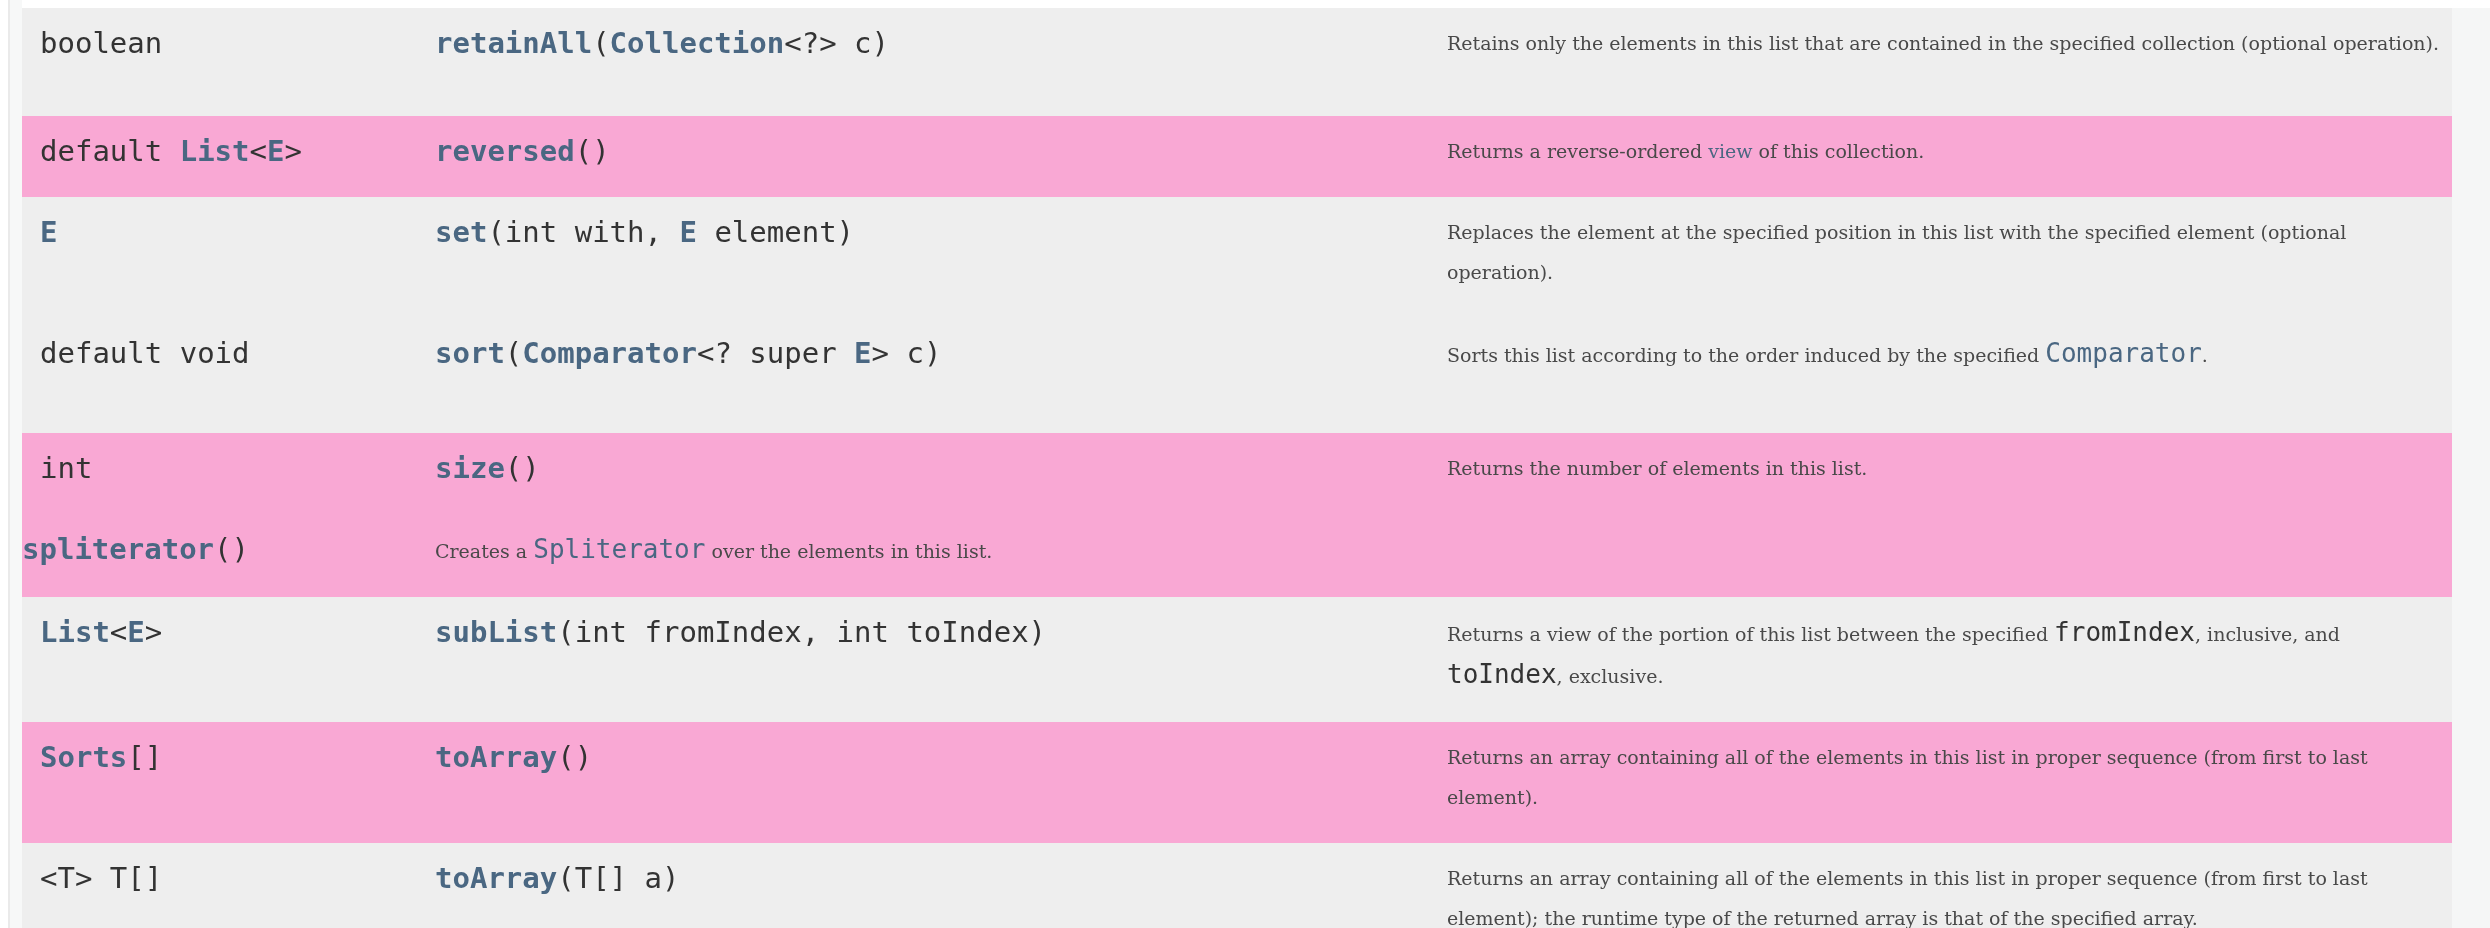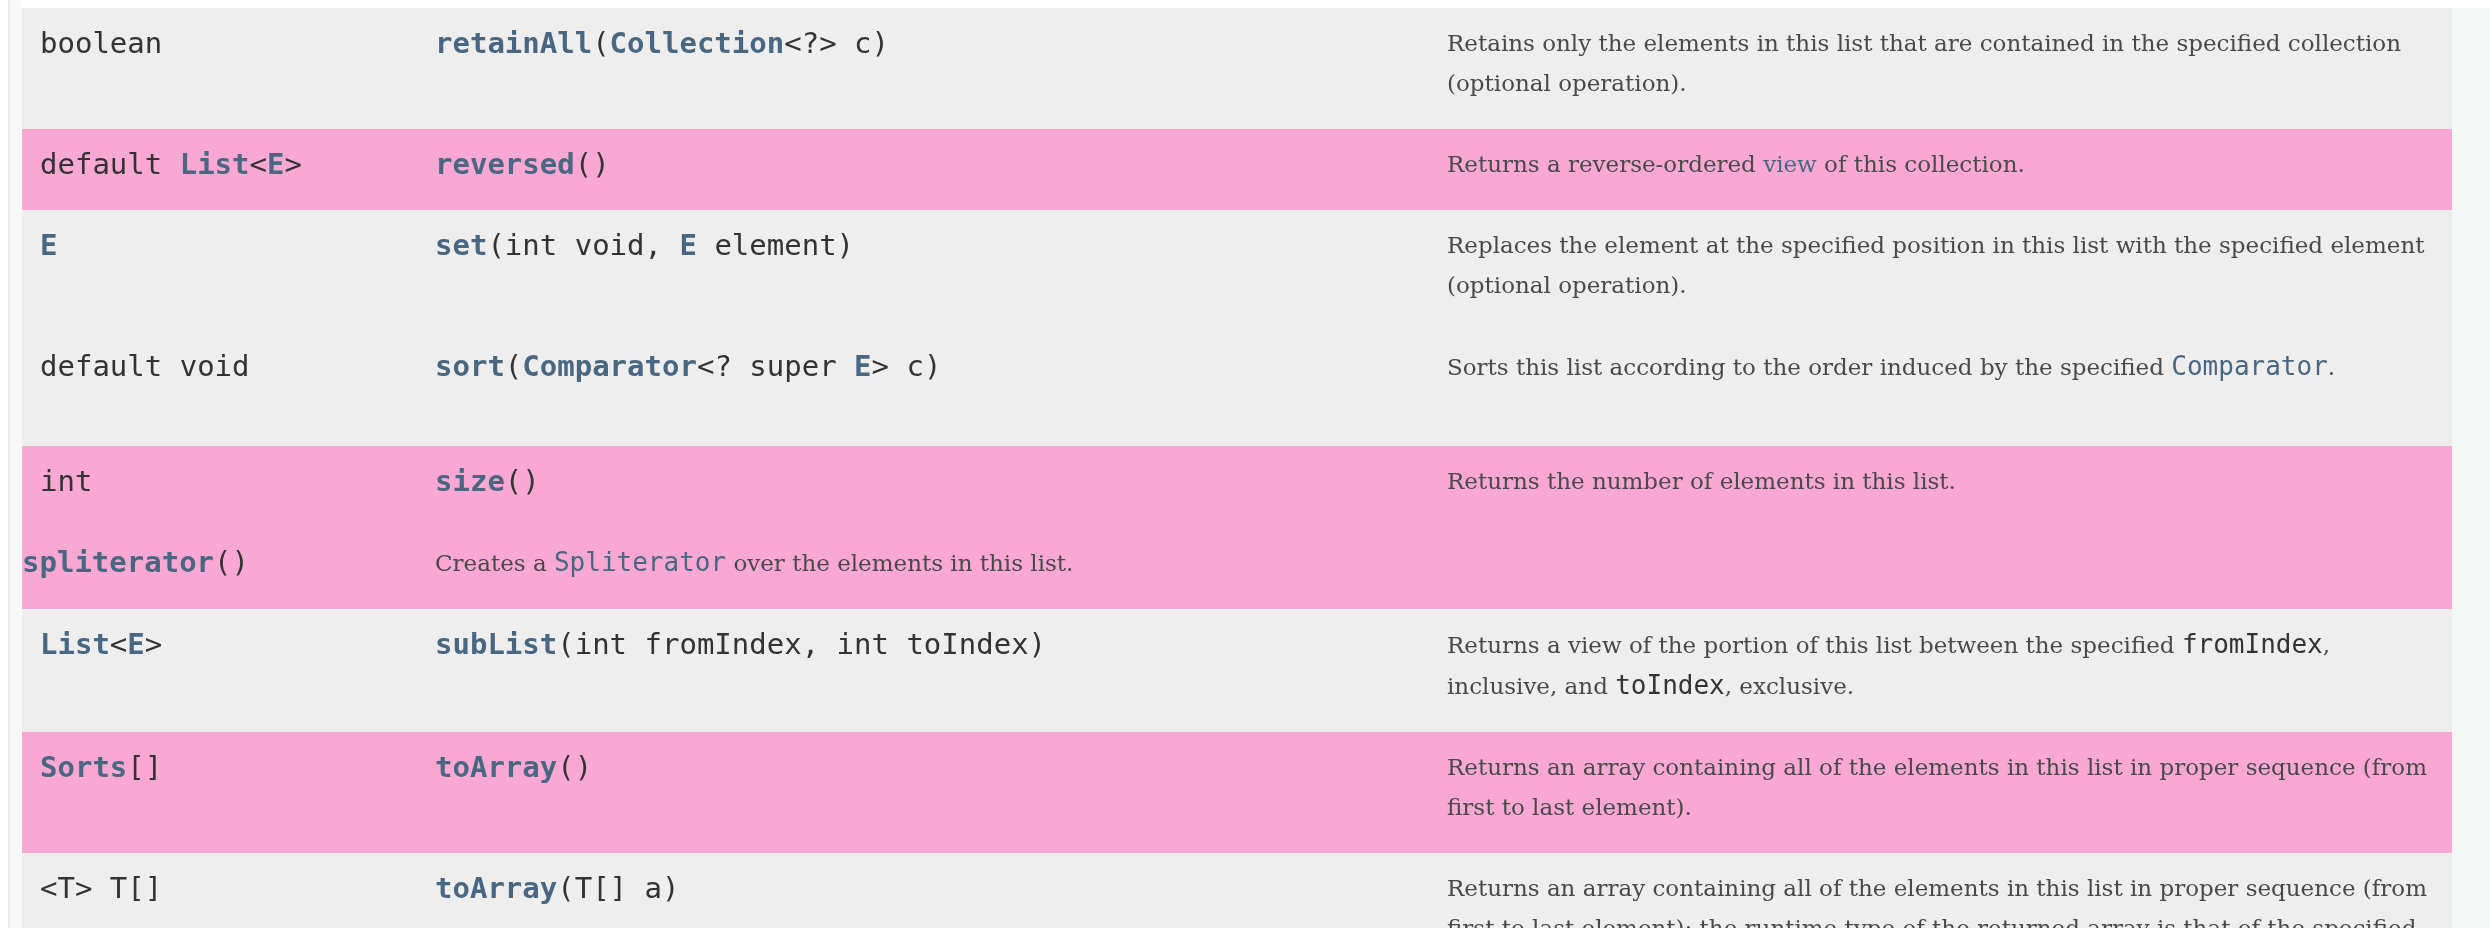--- a/index.html
+++ b/index.html
@@ -74,21 +74,21 @@
   }
   .code-link {
     color: #4a6782;
     font-weight: bold;
     text-decoration: none;
     cursor: pointer;
   }
   
   .serif, .serif-link {
     font-family: "DejaVu Serif", "Liberation Serif", serif;
-    font-size: 23px;
+    font-size: 19px;
     line-height: 40px;
     color: #494949;
   }
   .serif-link {
     color: #4a6782;
     text-decoration: none;
     cursor: pointer;
   }
   .inline-code, .inline-code-link {
     font-family: "DejaVu Sans Mono", "Liberation Mono", monospace;
@@ -116,21 +116,21 @@
         <div class="cell sig"><a class="code-link">retainAll</a><span class="code">(</span><a class="code-link">Collection</a><span class="code">&lt;?&gt; c)</span></div>
         <div class="cell desc"><span class="serif">Retains only the elements in this list that are contained in the specified collection (optional operation).</span></div>
       </div>
       <div class="row even" style="min-height: 69px;">
         <div class="cell type"><span class="code">default </span><a class="code-link">List</a><span class="code">&lt;</span><a class="code-link">E</a><span class="code">&gt;</span></div>
         <div class="cell sig"><a class="code-link">reversed</a><span class="code">()</span></div>
         <div class="cell desc"><span class="serif">Returns a reverse-ordered </span><a class="serif-link">view</a><span class="serif"> of this collection.</span></div>
       </div>
       <div class="row odd" style="min-height: 110px;">
         <div class="cell type"><a class="code-link">E</a></div>
-        <div class="cell sig"><a class="code-link">set</a><span class="code">(int void, </span><a class="code-link">E</a><span class="code"> element)</span></div>
+        <div class="cell sig"><a class="code-link">set</a><span class="code">(int with, </span><a class="code-link">E</a><span class="code"> element)</span></div>
         <div class="cell desc"><span class="serif">Replaces the element at the specified position in this list with the specified element (optional operation).</span></div>
       </div>
       <div class="row odd" style="min-height: 115px;">
         <div class="cell type"><span class="code">default void</span></div>
         <div class="cell sig"><a class="code-link">sort</a><span class="code">(</span><a class="code-link">Comparator</a><span class="code">&lt;? super </span><a class="code-link">E</a><span class="code">&gt; c)</span></div>
         <div class="cell desc"><span class="serif">Sorts this list according to the order induced by the specified </span><a class="inline-code-link">Comparator</a><span class="serif">.</span></div>
       </div>
       <div class="row even" style="min-height: 70px;">
         <div class="cell type"><span class="code">int</span></div>
         <div class="cell sig"><a class="code-link">size</a><span class="code">()</span></div>

